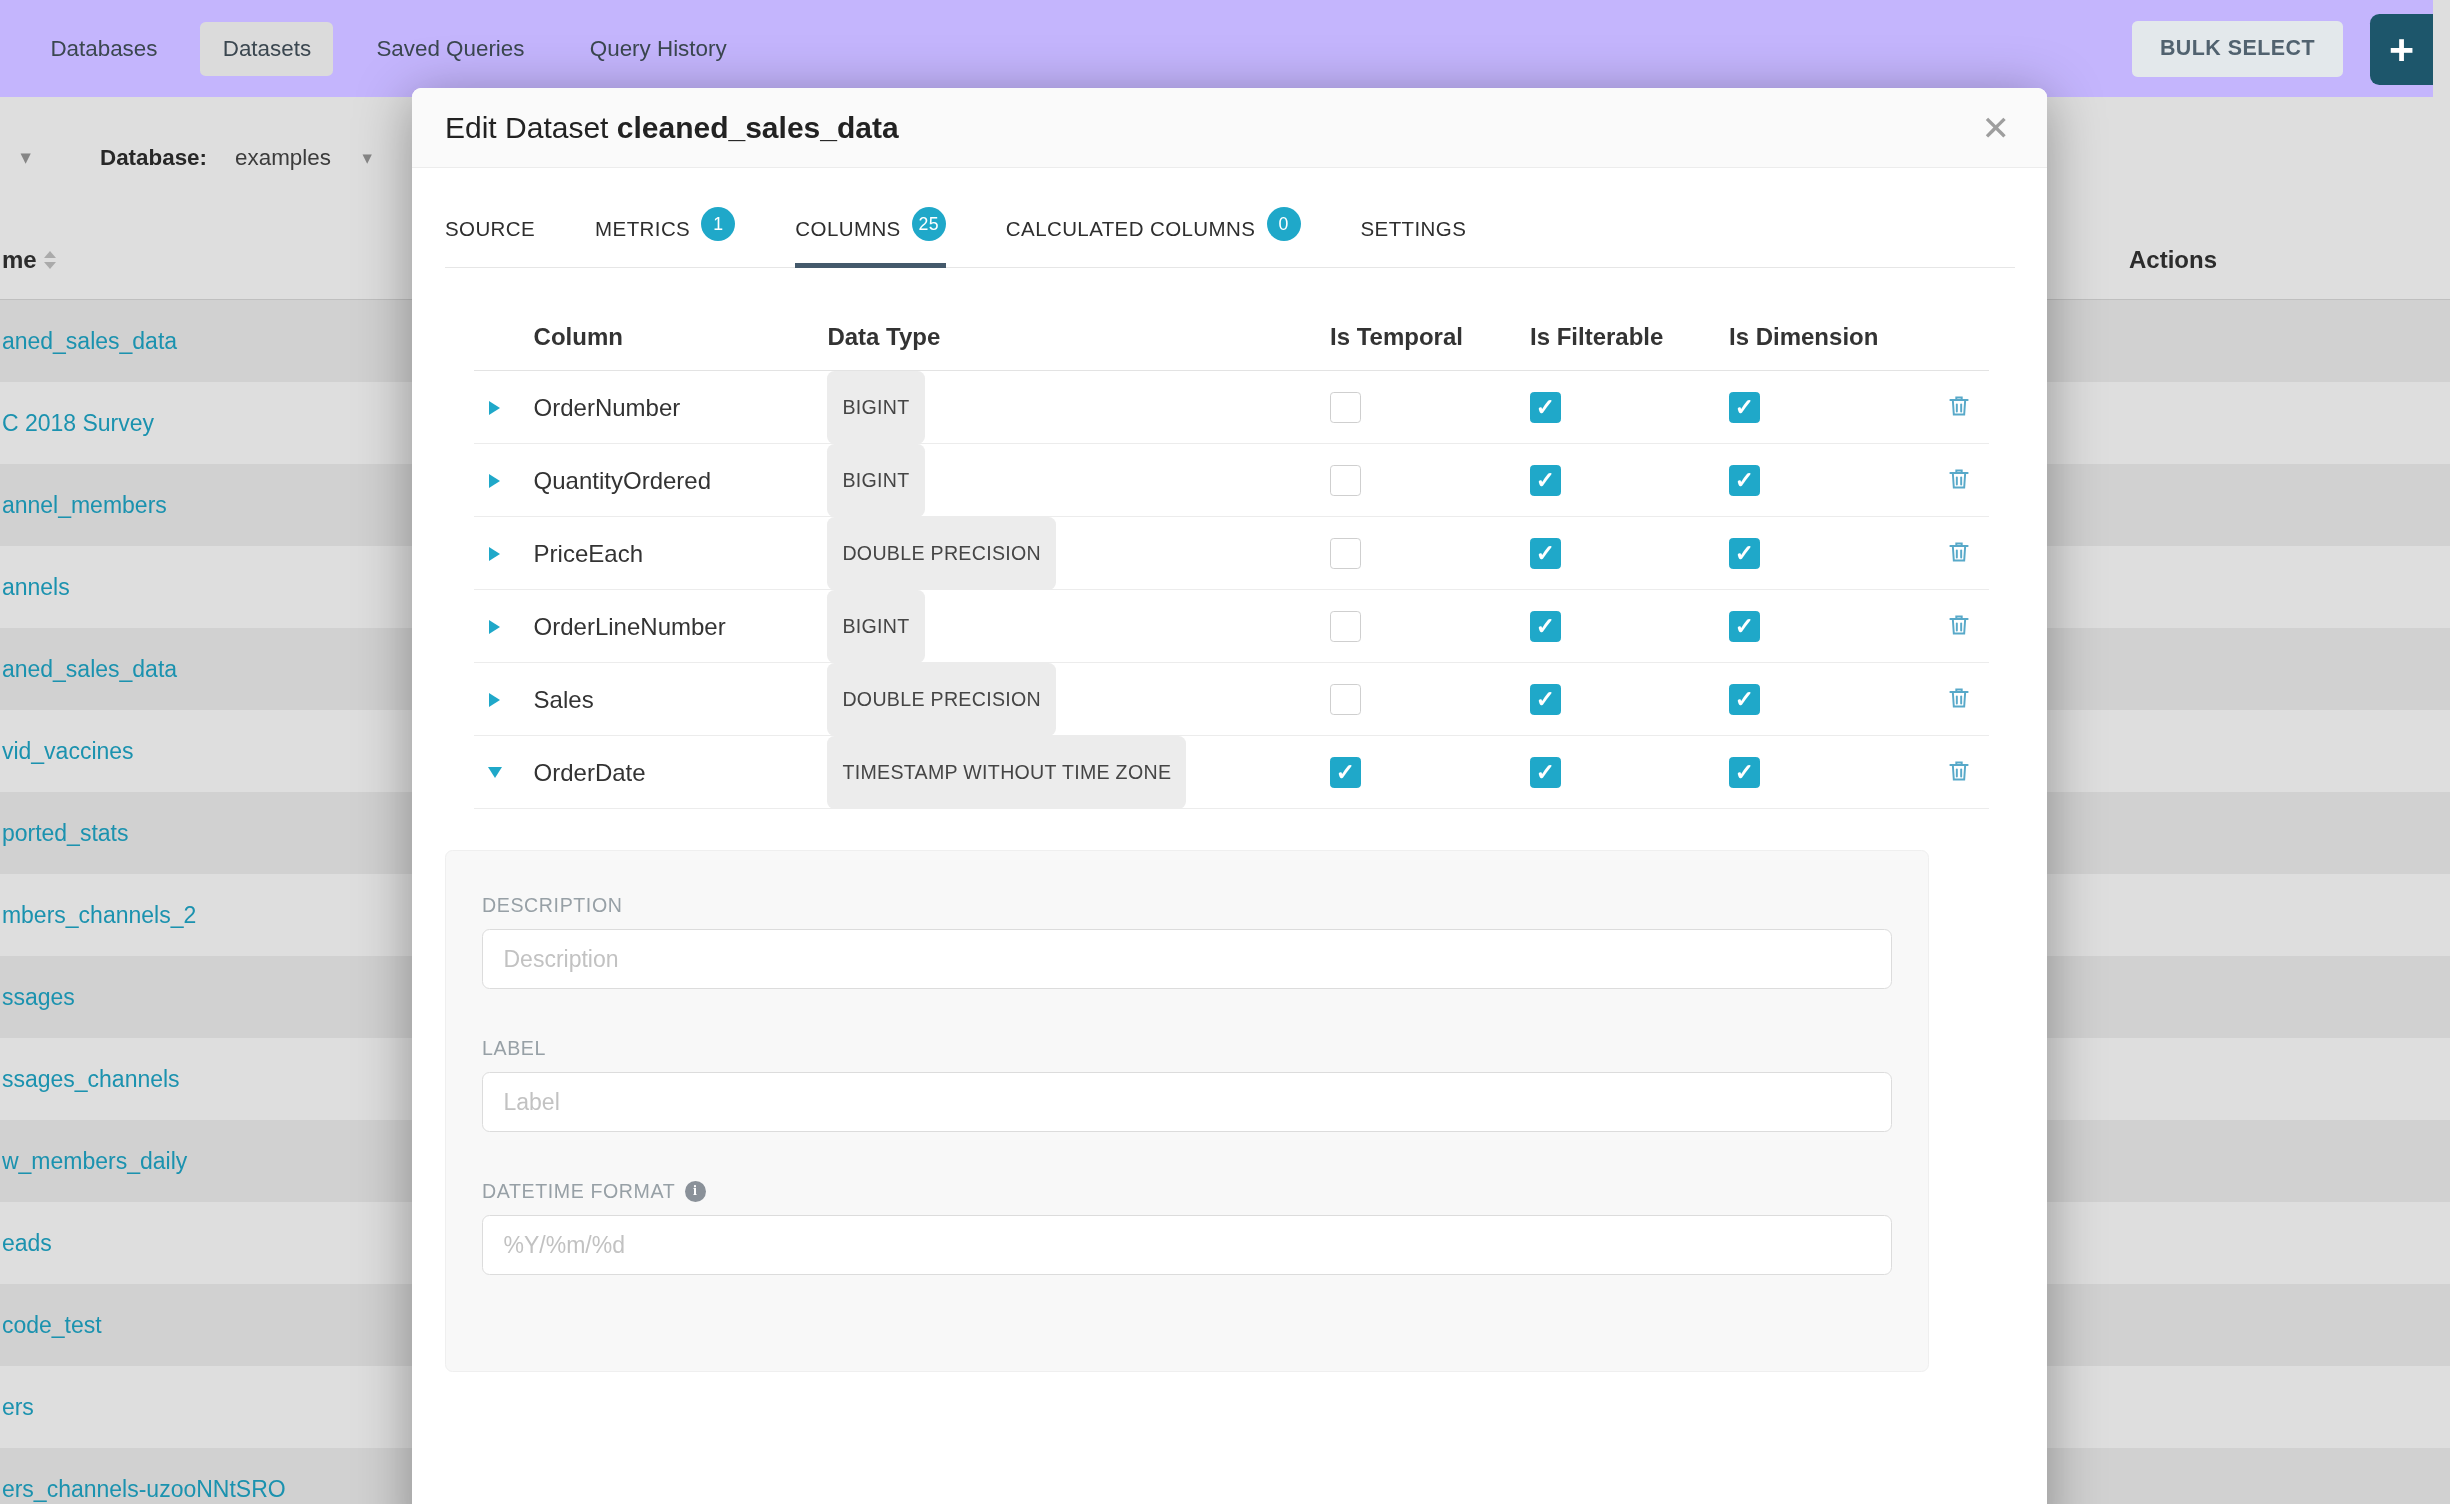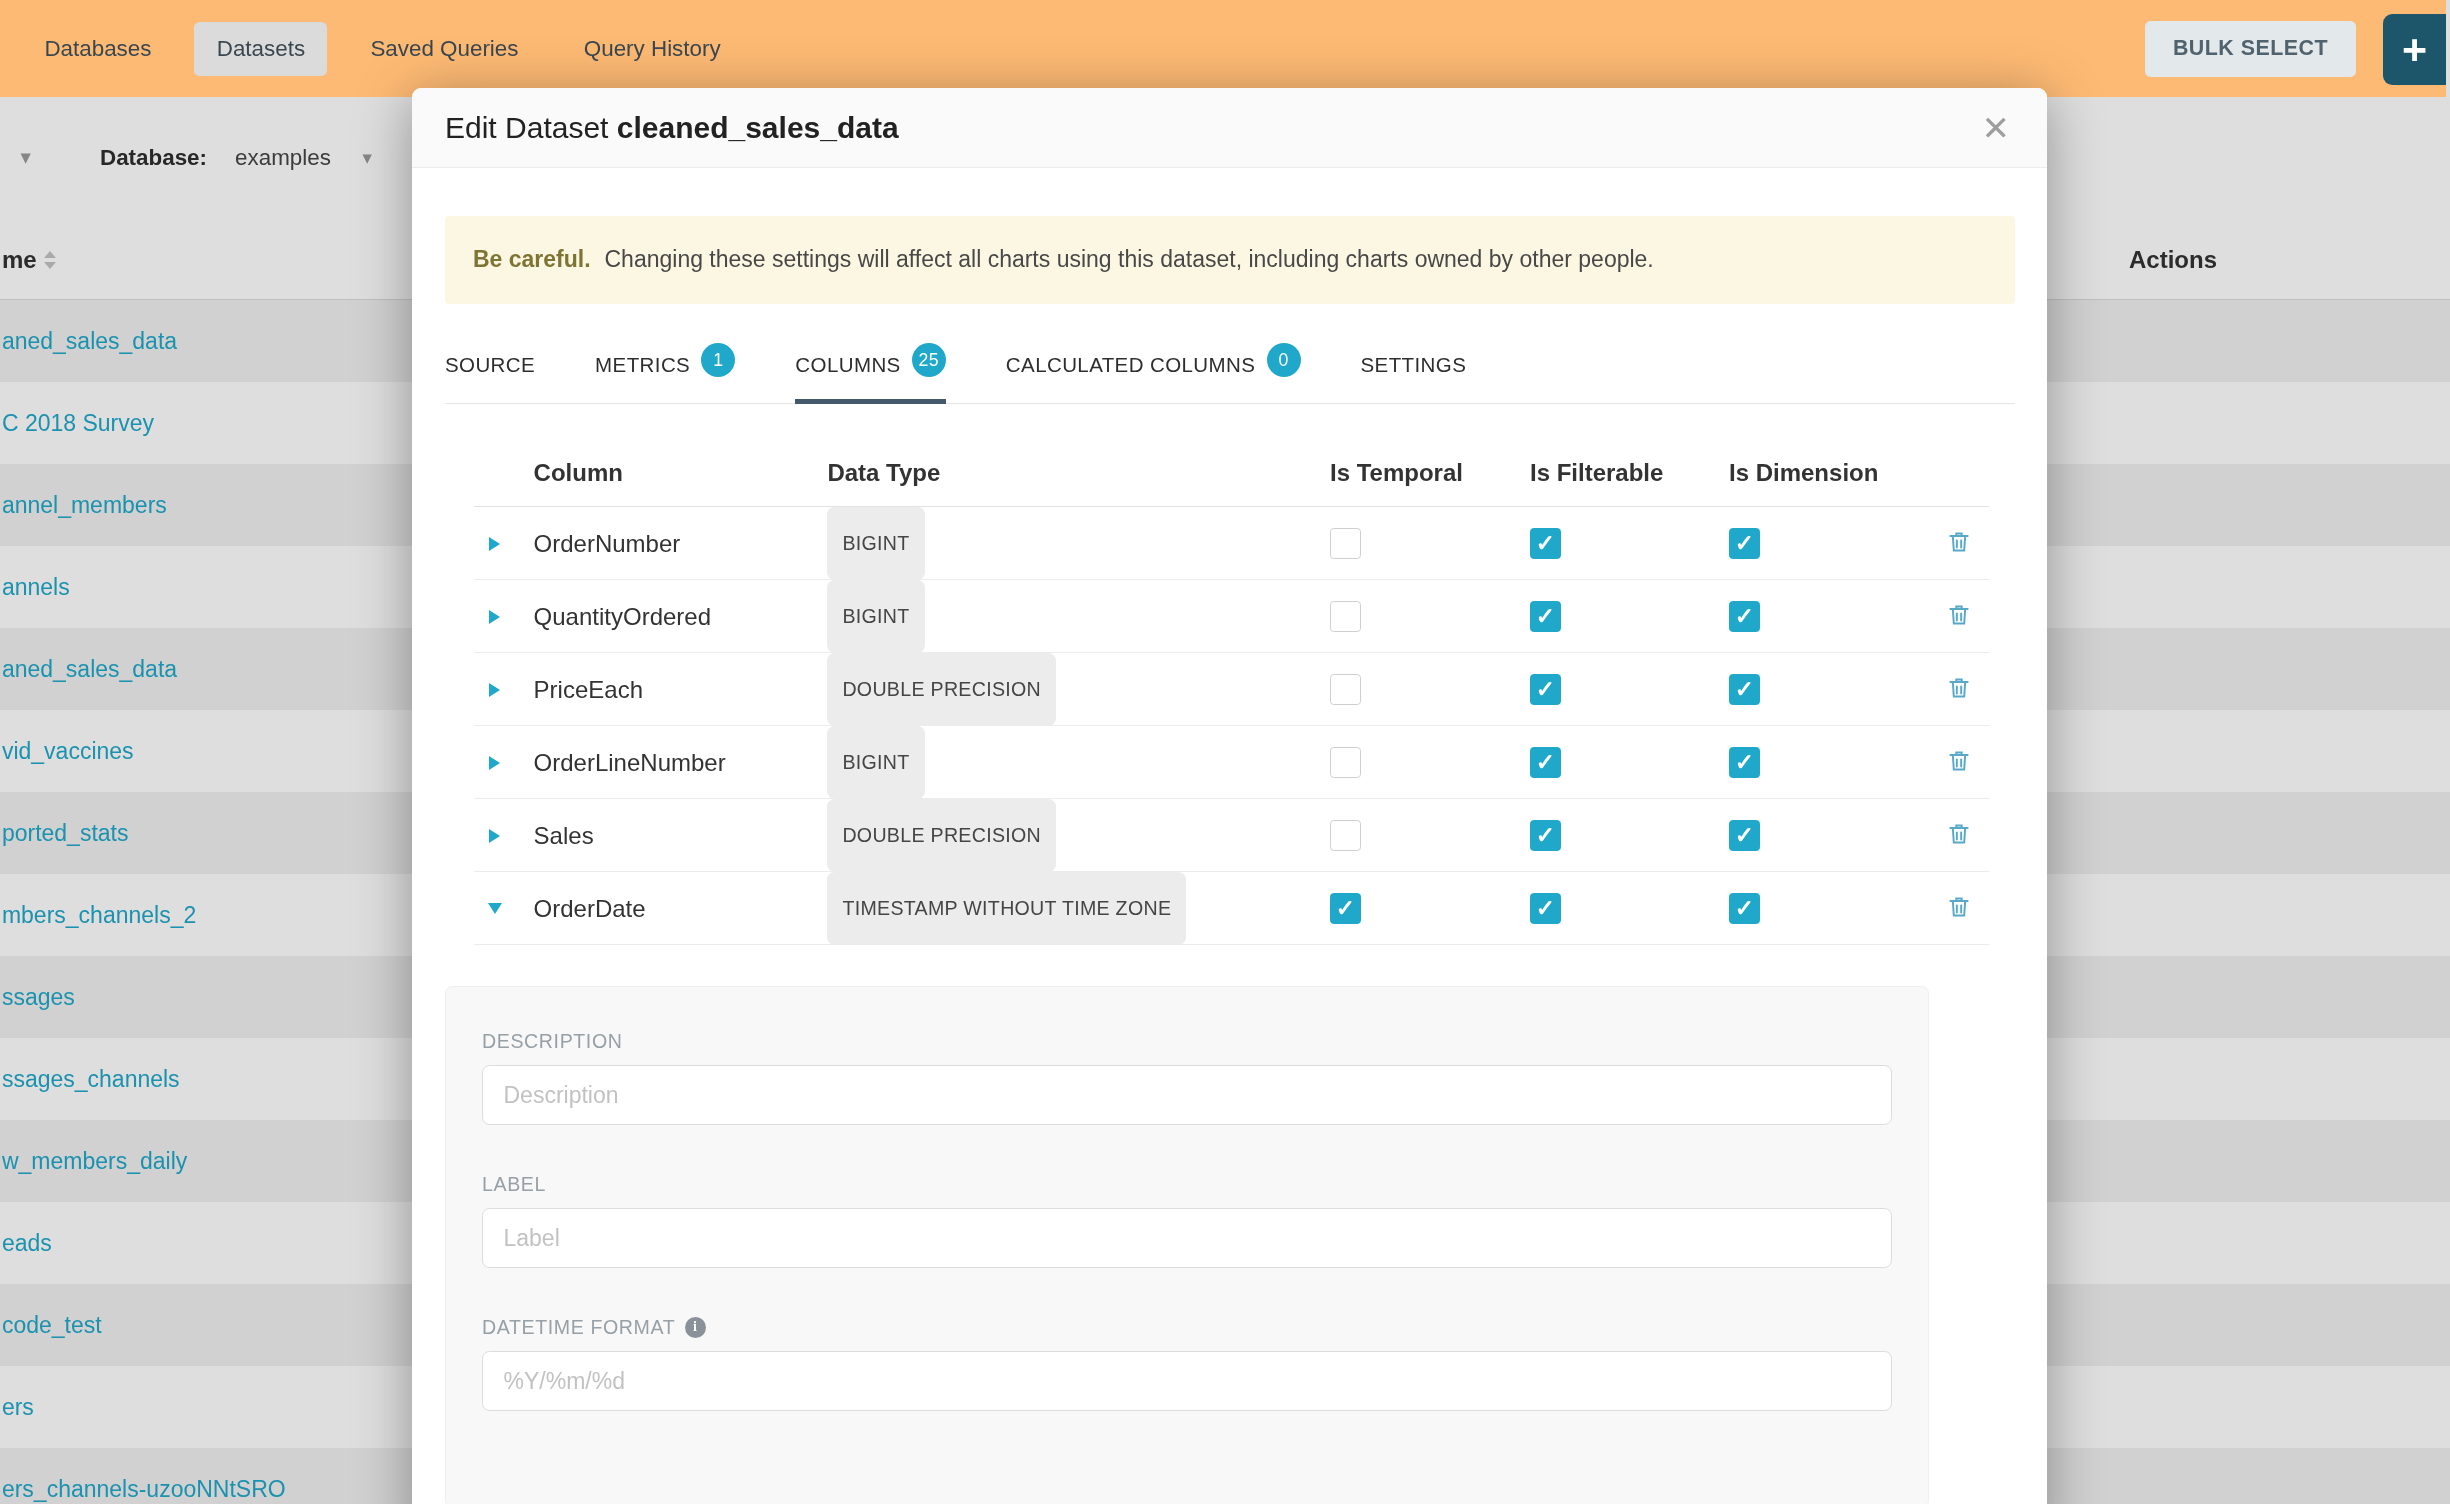--- a/index.html
+++ b/index.html
@@ -6,23 +6,23 @@
   html,body { width: 2450px; height: 1505px; overflow: hidden; }
   body {
     position: relative;
     font-family: "Liberation Sans", sans-serif;
     background: #fff;
     color: #333;
   }
 
   
   .nav {
-    position: absolute; top: 0; left: 0; right: 4px; height: 97px;
-    background: #fdba74; display: flex; align-items: center;
-    padding-left: 22px; z-index: 20;
+    position: absolute; top: 0; left: 0; right: 17px; height: 97px;
+    background: #c4b5fd; display: flex; align-items: center;
+    padding-left: 28px; z-index: 20;
   }
   .nav-item {
     font-size: 22.4px; color: #3B4750; padding: 14px 22.4px; margin-right: 20.5px;
     border-radius: 5.6px; white-space: nowrap;
   }
   .nav-item.active { background: #DBDBDB; }
   .bulk-select {
     position: absolute; right: 90px; top: 20.5px; width: 211px; height: 56px;
     background: #E3E8EB; color: #51626F; border-radius: 5.6px;
     display: flex; align-items: center; justify-content: center;
@@ -244,26 +244,20 @@
 <div class="modal">
   <div class="modal-header">
     <div class="modal-title">
       <span>Edit Dataset</span>
       <b>cleaned_sales_data</b>
     </div>
     <span class="modal-close">✕</span>
   </div>
 
   <div class="modal-body">
-    <div class="warning">
-      <span>
-        <b>Be careful.</b>
-        <span>Changing these settings will affect all charts using this dataset, including charts owned by other people.</span>
-      </span>
-    </div>
 
     <div class="tabs">
         <div class="tab">
           <span>SOURCE</span>
         </div>
         <div class="tab">
           <span>METRICS</span>
           <span class="badge">1</span>
         </div>
         <div class="tab active">

